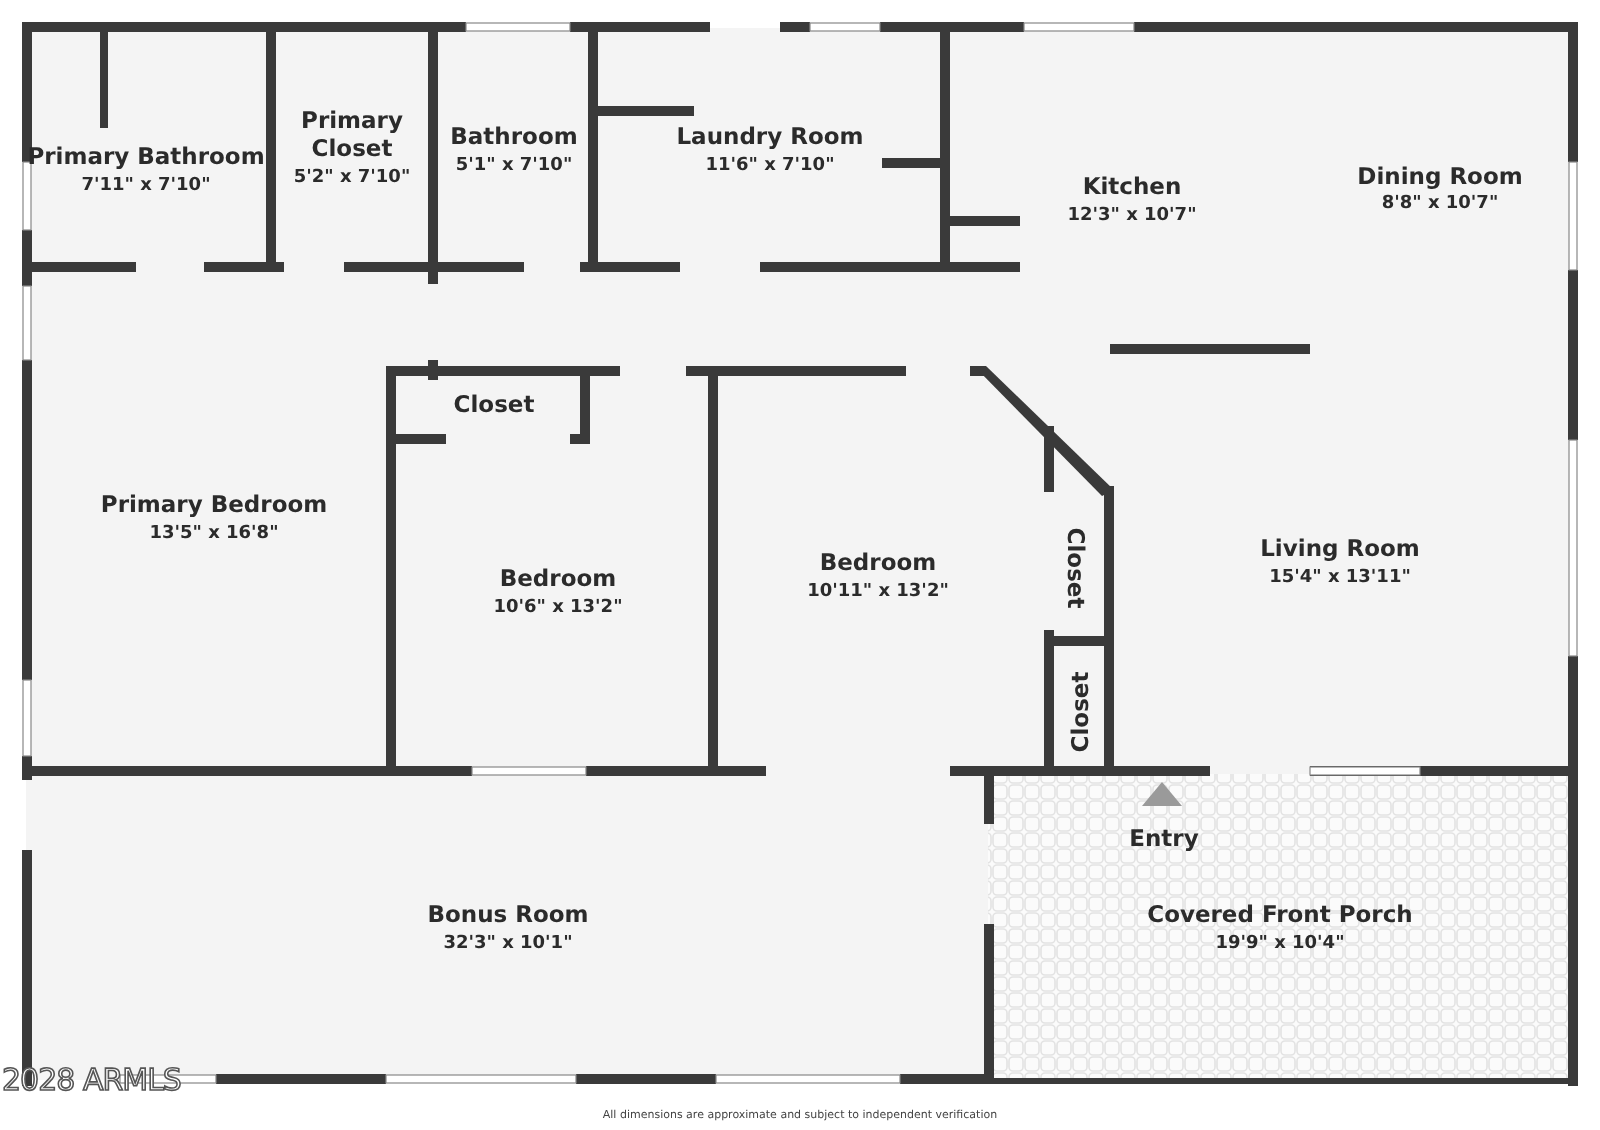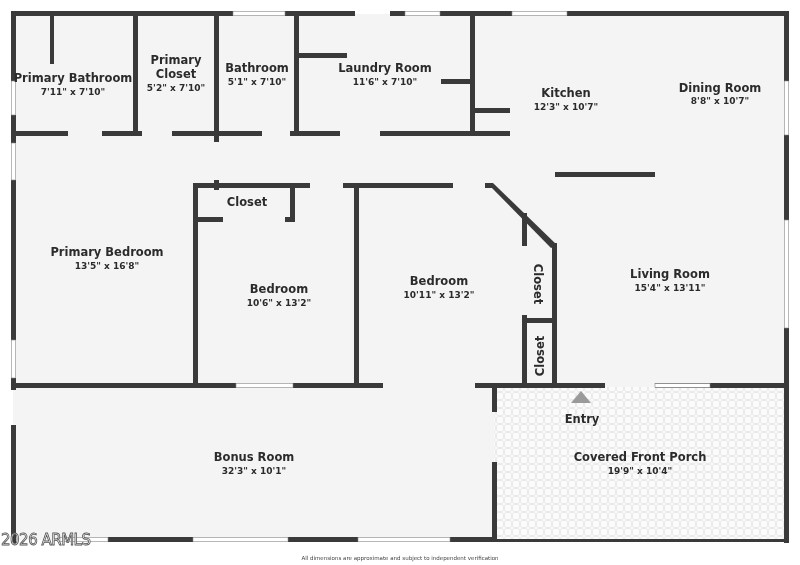--- a/index.html
+++ b/index.html
@@ -155,14 +155,14 @@
     <text class="lbl name" x="254" y="461">Bonus Room</text>
     <text class="lbl dim" x="254" y="474">32'3" x 10'1"</text>
 
     <text class="lbl name" x="582" y="423">Entry</text>
 
     <text class="lbl name" x="640" y="461">Covered Front Porch</text>
     <text class="lbl dim" x="640" y="474">19'9" x 10'4"</text>
   </g>
 </svg>
 
-<div class="wm">2026 ARMLS</div>
+<div class="wm">2028 ARMLS</div>
 <div class="note">All dimensions are approximate and subject to independent verification</div>
 
 </body></html>

